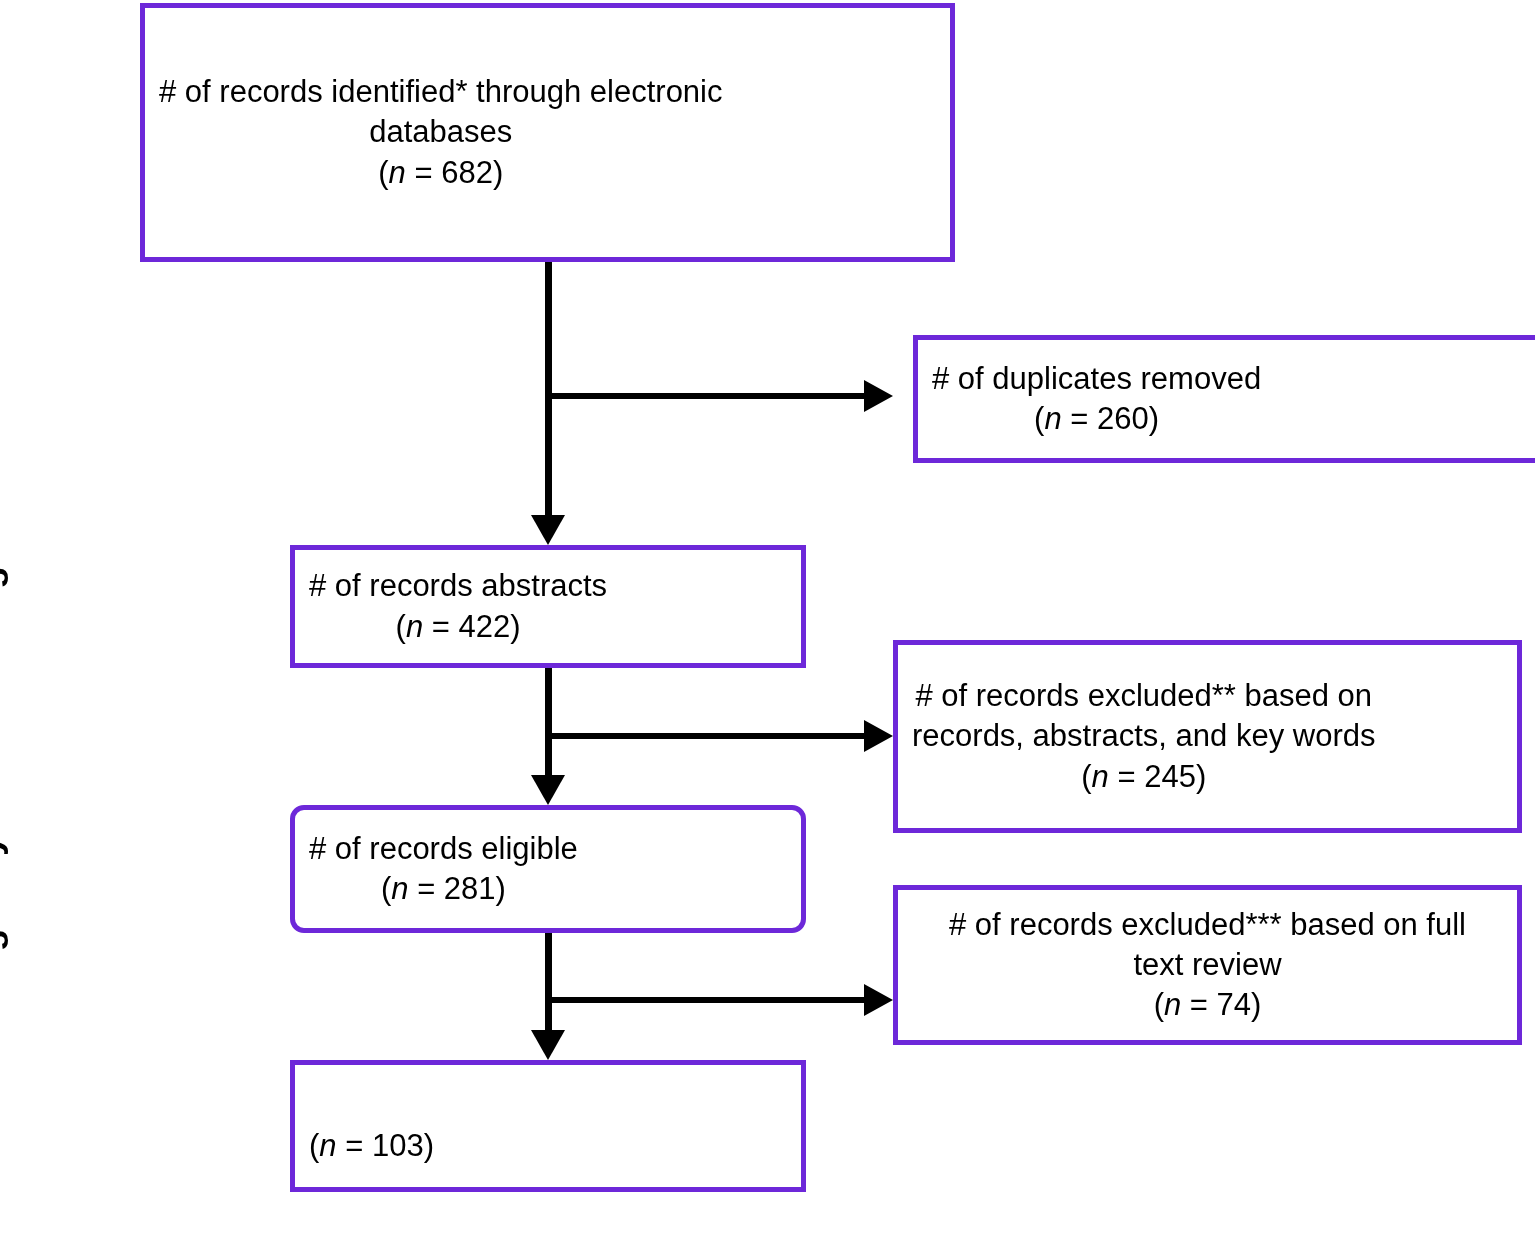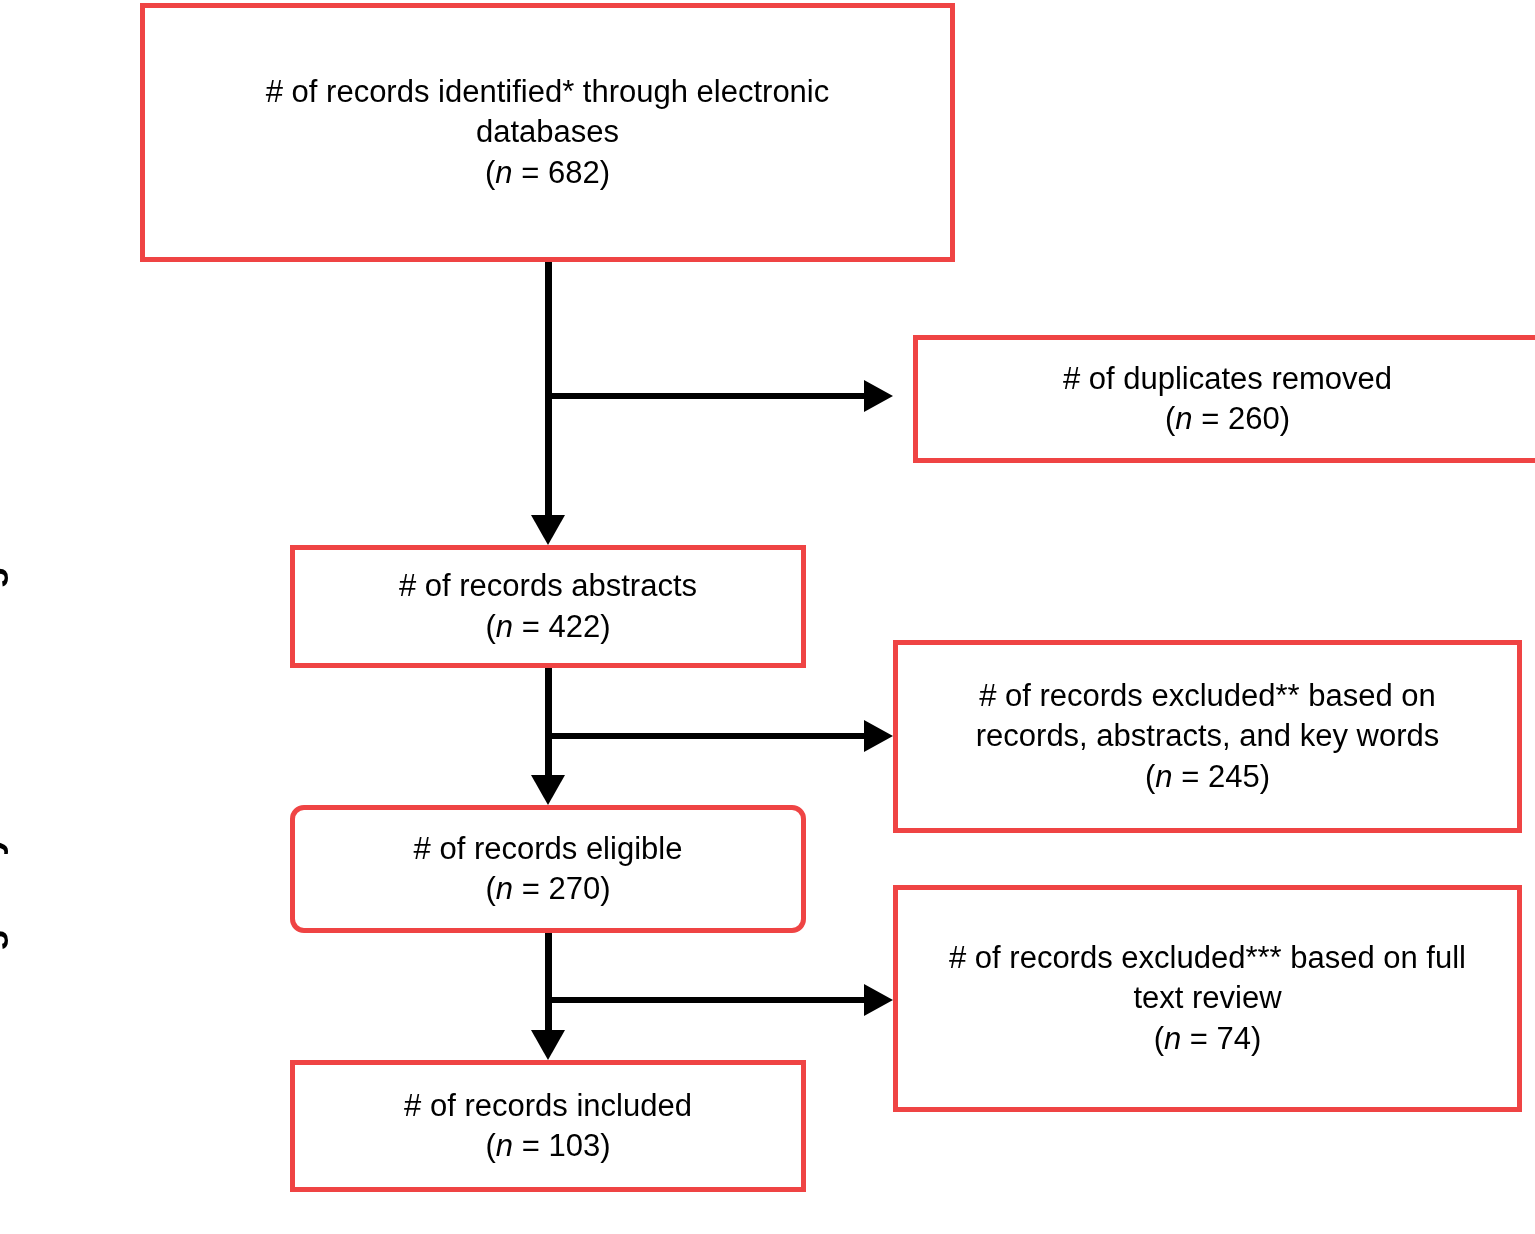--- a/index.html
+++ b/index.html
@@ -29,25 +29,25 @@
     white-space: nowrap;
     transform-origin: left bottom;
     transform: rotate(-90deg);
     color: #000000;
   }
 
   
   .flow-box {
     position: absolute;
     box-sizing: border-box;
-    border: 5px solid #ef4444;
+    border: 5px solid #6d28d9;
     background: #ffffff;
     display: flex;
     align-items: center;
-    justify-content: center;
+    justify-content: flex-start;
     text-align: center;
   }
   .box-text {
     font-size: 31px;
     line-height: 1.30;
     padding: 0 14px;
     color: #000000;
   }
   .box-text .ital {
     font-style: italic;
@@ -146,32 +146,32 @@
     <div class="box-text">
       <span># of records excluded** based on</span><br>
       <span>records, abstracts, and key words</span><br>
       <span><span>(</span><span class="ital">n</span><span> = 245)</span></span>
     </div>
   </div>
 
   <div class="flow-box" style="left:290px; top:805px; width:516px; height:128px;border-radius:14px;">
     <div class="box-text">
       <span># of records eligible</span><br>
-      <span><span>(</span><span class="ital">n</span><span> = 270)</span></span>
+      <span><span>(</span><span class="ital">n</span><span> = 281)</span></span>
     </div>
   </div>
 
-  <div class="flow-box" style="left:893px; top:885px; width:629px; height:227px;">
+  <div class="flow-box" style="left:893px; top:885px; width:629px; height:160px;padding-left:37px;">
     <div class="box-text">
       <span># of records excluded*** based on full</span><br>
       <span>text review</span><br>
       <span><span>(</span><span class="ital">n</span><span> = 74)</span></span>
     </div>
   </div>
 
   <div class="flow-box" style="left:290px; top:1060px; width:516px; height:132px;">
     <div class="box-text">
-      <span># of records included</span><br>
+      <br>
       <span><span>(</span><span class="ital">n</span><span> = 103)</span></span>
     </div>
   </div>
 
 </div>
 
 </body></html>

